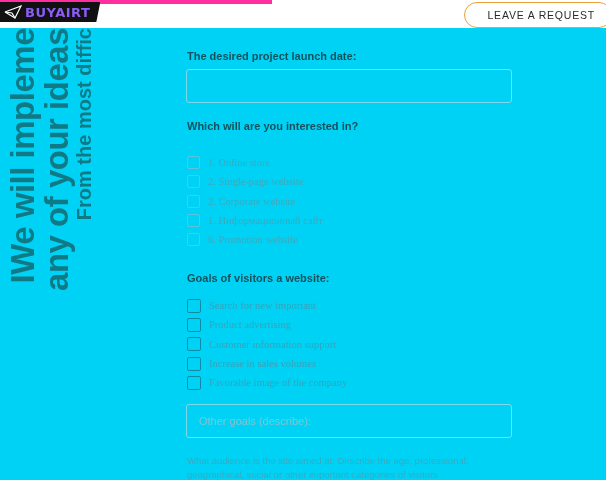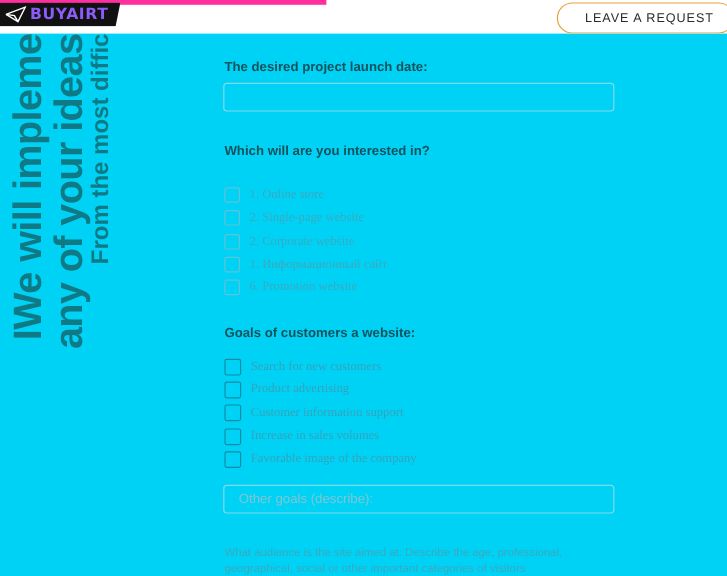--- a/index.html
+++ b/index.html
@@ -115,21 +115,21 @@
   #form {
     position: absolute;
     left: 186px;
     top: 0px;
     width: 330px;
     z-index: 10;
   }
   .field-input {
     box-sizing: border-box;
     width: 326px;
-    height: 24px;
+    height: 34px;
     background: #00d2f5;
     border: 1px solid #7fd9ea;
     border-radius: 3px;
     outline: none;
     color: #15606b;
     font-size: 11px;
     padding: 0 12px;
     font-family: "Liberation Sans", sans-serif;
   }
   .field-input::placeholder { color: #7fc5d2; }
@@ -256,25 +256,25 @@
     <div class="checkrow">
       <span class="checkbox"></span>
       <span class="checklabel">1. Информационный сайт</span>
     </div>
     <div class="checkrow">
       <span class="checkbox"></span>
       <span class="checklabel">6. Promotion website</span>
     </div>
   </div>
 
-  <div class="label" id="goals-label">Goals of customers a website:</div>
+  <div class="label" id="goals-label">Goals of visitors a website:</div>
   <div id="goals-list" class="goals">
     <div class="checkrow">
       <span class="checkbox"></span>
-      <span class="checklabel">Search for new customers</span>
+      <span class="checklabel">Search for new important</span>
     </div>
     <div class="checkrow">
       <span class="checkbox"></span>
       <span class="checklabel">Product advertising</span>
     </div>
     <div class="checkrow">
       <span class="checkbox"></span>
       <span class="checklabel">Customer information support</span>
     </div>
     <div class="checkrow">

